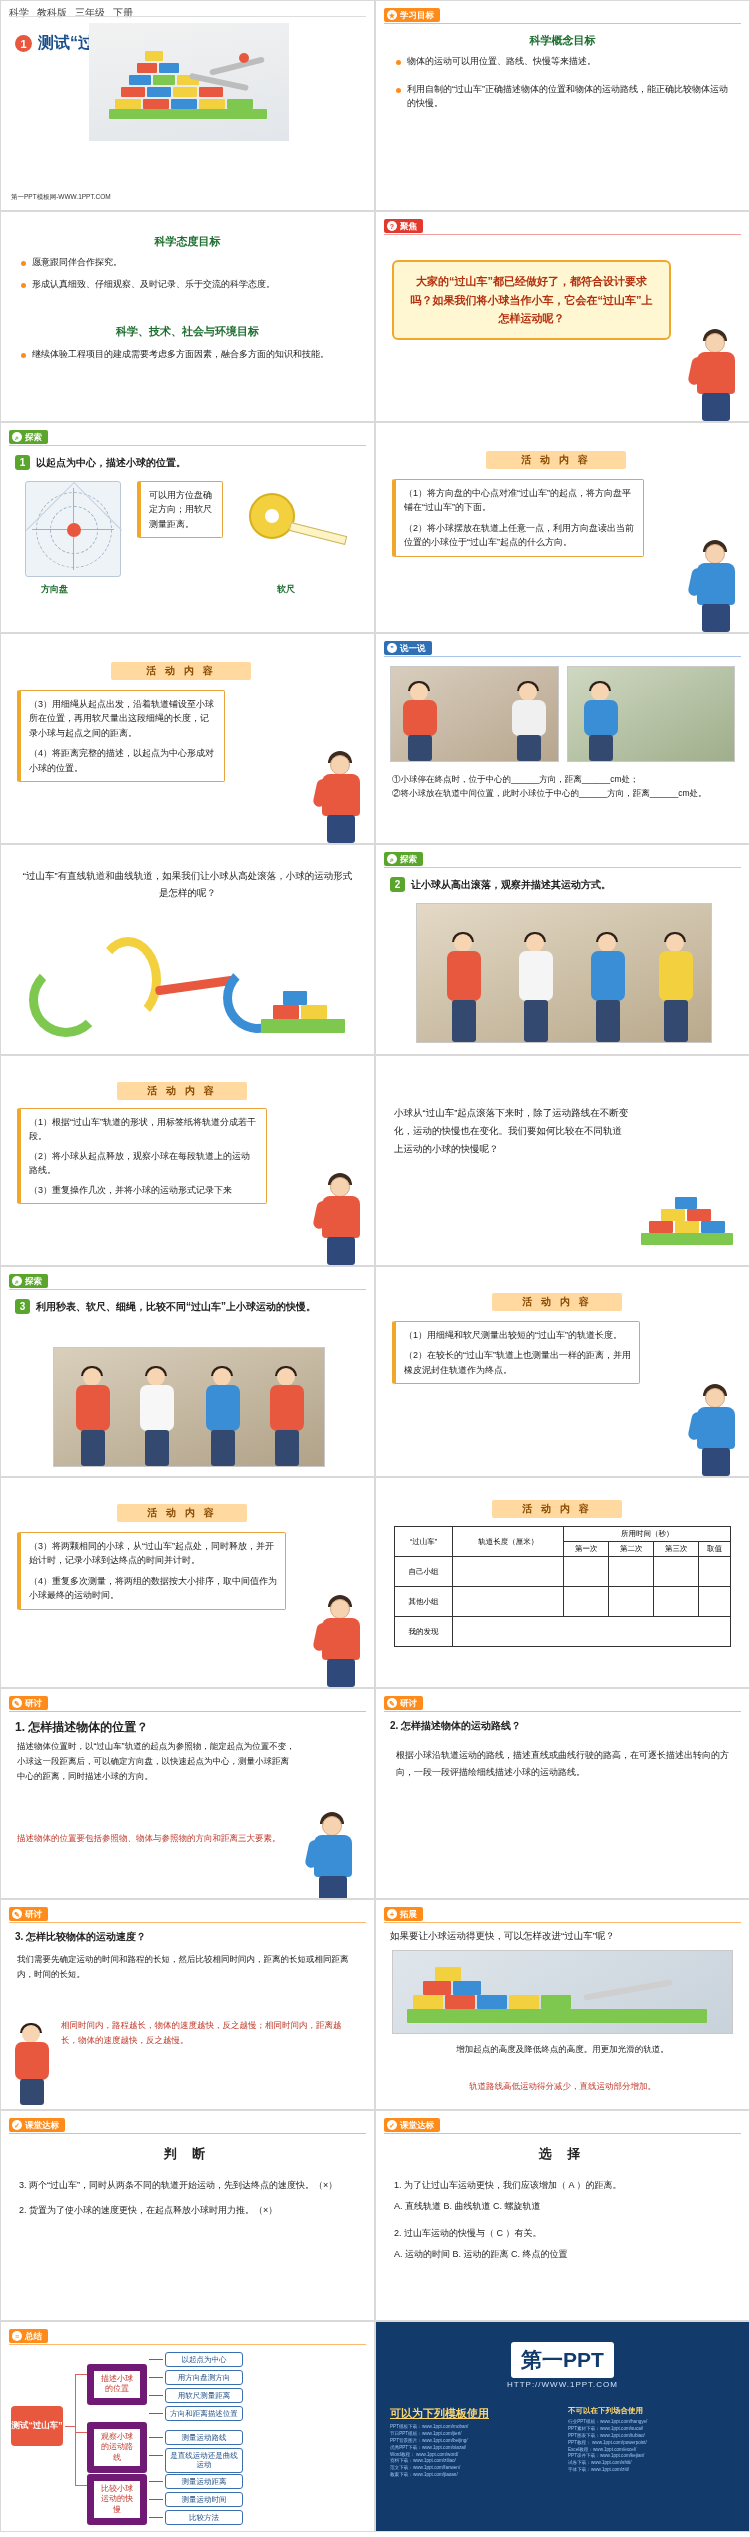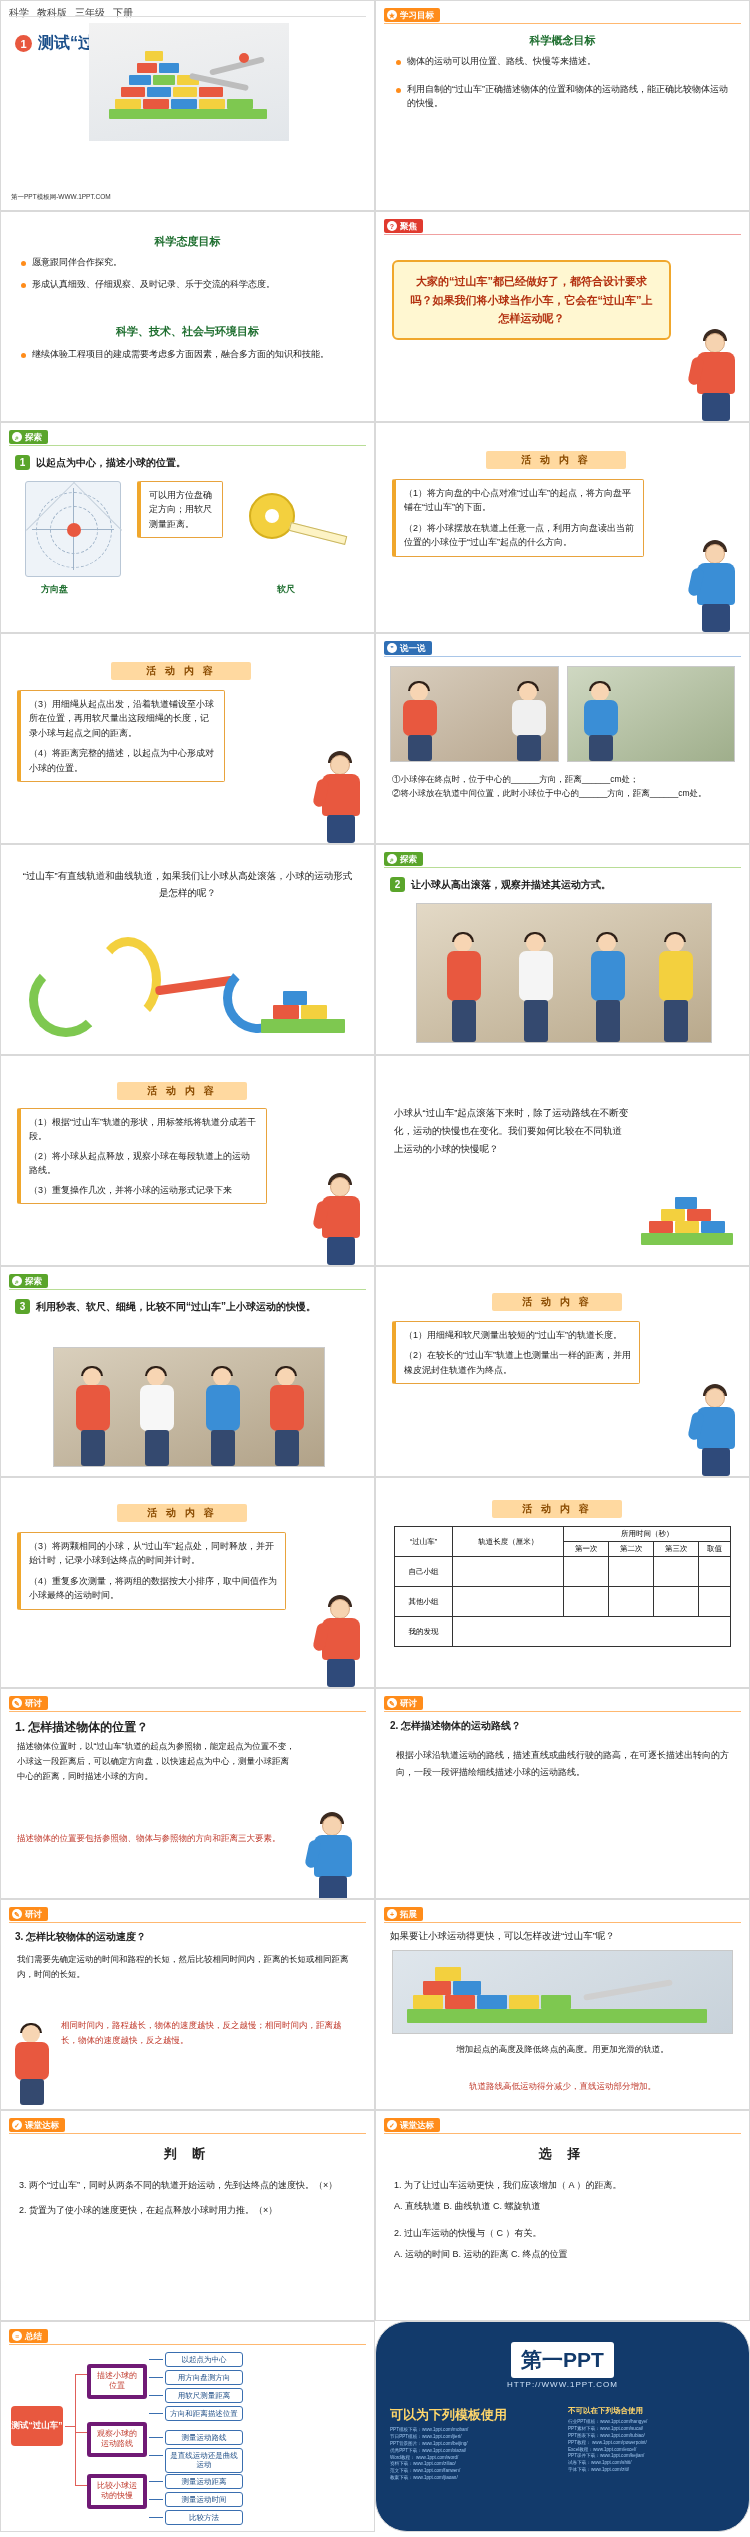--- a/index.html
+++ b/index.html
@@ -161,24 +161,24 @@
     width: 100%;
     font-size: 7.5px;
   }
   table.grid td, table.grid th {
     border: 1px solid #333;
     height: 15px;
     text-align: center;
     font-weight: normal;
     padding: 0 1px;
   }
-  .footer-right { background:#123a6b;border-radius:32px; }
+  .footer-right { background:#123a6b; }
 
   .mindmap-box {
-    border: 4px solid #701a75;
+    border: 7px solid #701a75;
     color: #c0392b;
     font-size: 8px;
     border-radius: 3px;
     padding: 3px 4px;
     text-align: center;
     background: #fff;
     line-height: 1.3;
   }
   .mm-blue {
     border: 1px solid #3a6fb0;
@@ -708,21 +708,21 @@
     <div class="conn b" style="left:148px;top:195px;width:14px;height:1px;"></div>
   </div>
 
   <div class="slide footer-right">
     <div style="position:absolute;top:20px;left:0;right:0;display:flex;justify-content:center;align-items:center;gap:6px;">
       <div style="background:#fff;color:#123a6b;font-size:21px;font-weight:bold;padding:4px 10px;border-radius:3px;">第一PPT</div>
     </div>
     <div style="position:absolute;top:58px;left:0;right:0;text-align:center;color:#cfe2f7;font-size:8px;letter-spacing:1px;">HTTP://WWW.1PPT.COM</div>
 
     <div style="position:absolute;top:84px;left:14px;width:166px;">
-      <div style="color:#ffd66b;font-size:13px;font-weight:bold;margin-bottom:3px;">可以为下列模板使用</div>
+      <div style="color:#ffd66b;font-size:11px;font-weight:bold;margin-bottom:3px;text-decoration:underline;">可以为下列模板使用</div>
       <div class="link-col">
         <div>PPT模板下载：www.1ppt.com/moban/</div>
         <div>节日PPT模板：www.1ppt.com/jieri/</div>
         <div>PPT背景图片：www.1ppt.com/beijing/</div>
         <div>优秀PPT下载：www.1ppt.com/xiazai/</div>
         <div>Word教程： www.1ppt.com/word/</div>
         <div>资料下载：www.1ppt.com/ziliao/</div>
         <div>范文下载：www.1ppt.com/fanwen/</div>
         <div>教案下载：www.1ppt.com/jiaoan/</div>
       </div>

